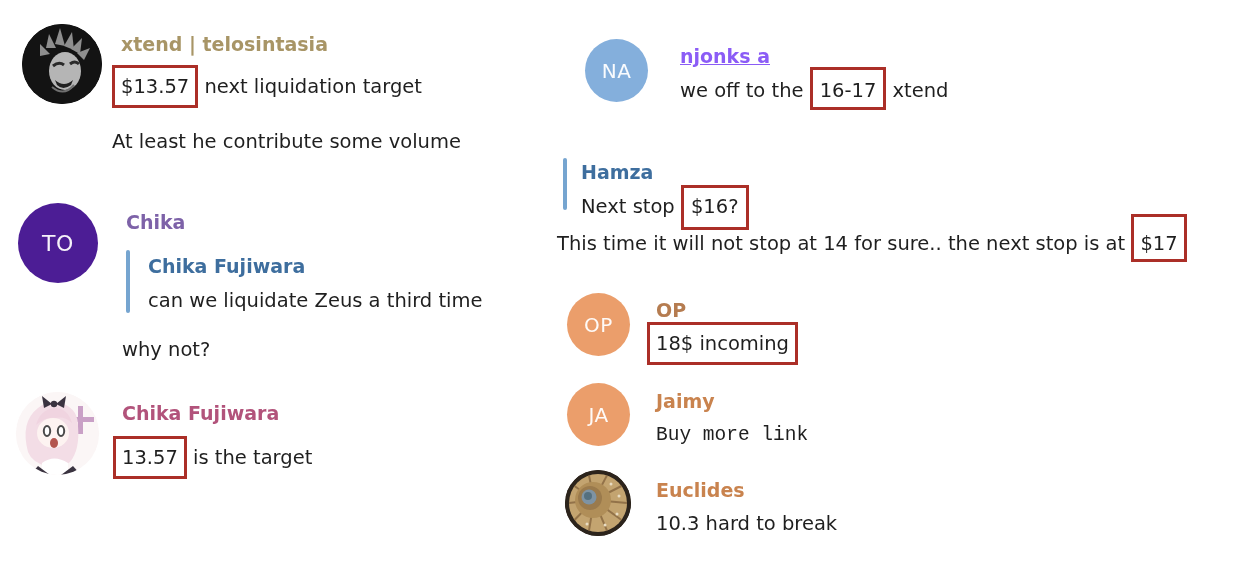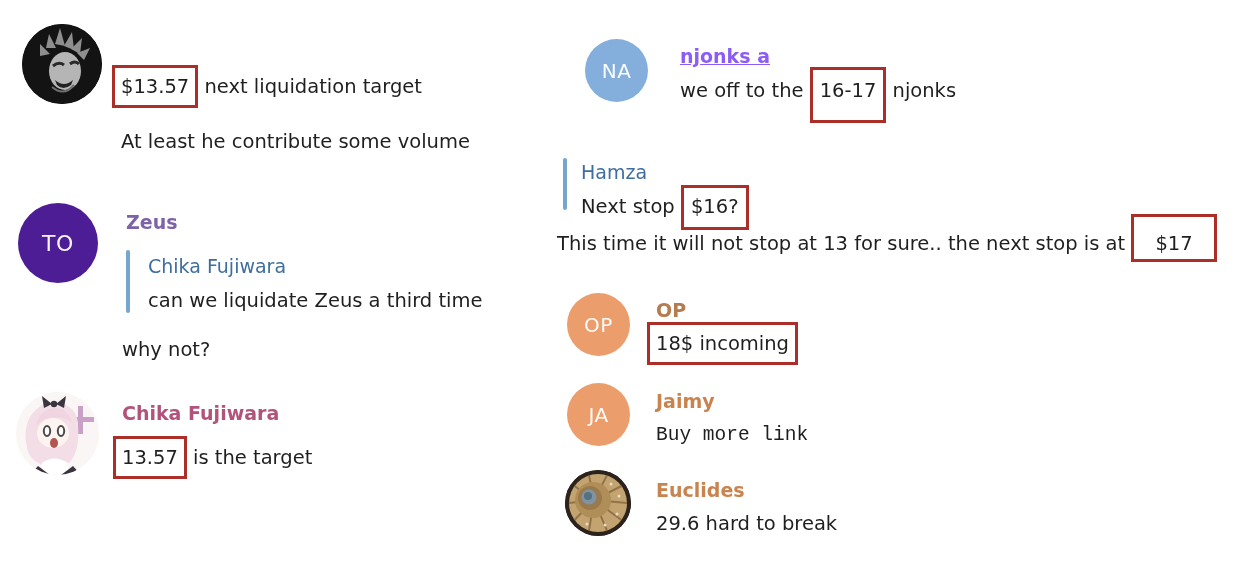--- a/index.html
+++ b/index.html
@@ -1,27 +1,27 @@
 <!DOCTYPE html>
 <html><head>
 <meta charset="utf-8">
 <style>
   html,body{margin:0;padding:0;background:#ffffff;}
   body{font-family:"DejaVu Sans","Liberation Sans",sans-serif;color:#1f1f1f;}
   .page{position:relative;width:1234px;height:564px;background:#ffffff;overflow:hidden;}
   .uname{position:absolute;font-weight:bold;font-size:19px;line-height:22px;white-space:nowrap;cursor:pointer;}
   .line{position:absolute;font-size:19.5px;line-height:23px;color:#1f1f1f;white-space:nowrap;}
   .hl{border:3px solid #ab2f28;padding:7px 6px;}
-  .hl-up{padding:15px 21px 4px;}
+  .hl-up{padding:15px 6px 4px;}
   .avatar{position:absolute;border-radius:50%;display:flex;align-items:center;justify-content:center;
           color:rgba(255,255,255,0.95);font-size:22px;font-weight:400;letter-spacing:.5px;cursor:pointer;}
   .img-avatar{overflow:hidden;background:#eee;}
   .img-avatar svg{display:block;width:100%;height:100%;}
   .qbar{position:absolute;width:4px;border-radius:2px;background:#76a5d0;}
-  .qname{position:absolute;font-weight:normal;font-size:19px;line-height:22px;white-space:nowrap;color:#3e6e9e;cursor:pointer;}
+  .qname{position:absolute;font-weight:bold;font-size:19px;line-height:22px;white-space:nowrap;color:#3e6e9e;cursor:pointer;}
   
   .c-xtend{color:#a89566;} .c-toad{color:#7d62a8;} .c-chika{color:#b2537b;}
   .c-njonks{color:#8b5cf6;text-decoration:underline;} .c-op{color:#b57c50;} .c-orange{color:#c9834e;}
   
   .a-toad{background:#4c1d95;} .a-njonks{background:#84afdc;} .a-orange{background:#eb9e6b;}
 </style>
 </head>
 <body>
 
 <div class="page">
@@ -39,29 +39,30 @@
             <polygon points="18,20 28,30 18,32"></polygon>
         </g>
         <ellipse cx="43" cy="47" rx="16" ry="19" fill="#b5b5b5"></ellipse>
         <path d="M31 42 q6 -5 11 -1" stroke="#2a2a2a" stroke-width="3" fill="none"></path>
         <path d="M48 40 q5 -4 9 0" stroke="#2a2a2a" stroke-width="3" fill="none"></path>
         <path d="M33 56 q9 8 18 0 l-2 5 q-8 6 -14 0 z" fill="#222222"></path>
         <path d="M30 63 q12 10 22 -2" stroke="#6f6f6f" stroke-width="2" fill="none"></path>
       </svg>
     </span>
   </div>
+  <div class="uname c-xtend" style="left:121px;top:33px;">xtend | telosintasia</div>
   <div class="line" style="left:112px;top:75px;">
     <span class="hl">$13.57</span><span> next liquidation target</span>
   </div>
-  <div class="line" style="left:121px;top:130px;">At least he contribute some volume</div>
+  <div class="line" style="left:112px;top:130px;">At least he contribute some volume</div>
 
   <div class="avatar a-toad" style="left:18px;top:203px;width:80px;height:80px;">
     <span>TO</span>
   </div>
-  <div class="uname c-toad" style="left:126px;top:211px;">Zeus</div>
+  <div class="uname c-toad" style="left:126px;top:211px;">Chika</div>
   <div class="qbar" style="left:126px;top:250px;height:63px;"></div>
   <div class="qname" style="left:148px;top:255px;">Chika Fujiwara</div>
   <div class="line" style="left:148px;top:289px;">can we liquidate Zeus a third time</div>
   <div class="line" style="left:122px;top:338px;">why not?</div>
 
   <div class="avatar img-avatar" style="left:16px;top:392px;width:83px;height:83px;background:#fbf6f6;">
     <span style="width:100%;height:100%;">
       <svg viewBox="0 0 83 83">
         <circle cx="41.5" cy="41.5" r="41.5" fill="#fbf6f6"></circle>
         <g fill="#c9a0c6">
@@ -88,30 +89,30 @@
   <div class="uname c-chika" style="left:122px;top:402px;">Chika Fujiwara</div>
   <div class="line" style="left:113px;top:446px;">
     <span class="hl">13.57</span><span> is the target</span>
   </div>
 
   <div class="avatar a-njonks" style="left:585px;top:39px;width:63px;height:63px;font-size:20px;">
     <span>NA</span>
   </div>
   <div class="uname c-njonks" style="left:680px;top:45px;">njonks a</div>
   <div class="line" style="left:680px;top:79px;">
-    <span>we off to the </span><span class="hl" style="padding:9px 7px 18px;">16-17</span><span> njonks</span>
+    <span>we off to the </span><span class="hl" style="padding:9px 7px 5px;">16-17</span><span> xtend</span>
   </div>
 
   <div class="qbar" style="left:563px;top:158px;height:52px;"></div>
   <div class="qname" style="left:581px;top:161px;">Hamza</div>
   <div class="line" style="left:581px;top:195px;">
     <span>Next stop </span><span class="hl" style="padding:7px 7px 9px;">$16?</span>
   </div>
   <div class="line" style="left:557px;top:232px;">
-    <span>This time it will not stop at 13 for sure.. the next stop is at </span><span class="hl hl-up">$17</span>
+    <span>This time it will not stop at 14 for sure.. the next stop is at </span><span class="hl hl-up">$17</span>
   </div>
 
   <div class="avatar a-orange" style="left:567px;top:293px;width:63px;height:63px;font-size:20px;">
     <span>OP</span>
   </div>
   <div class="uname c-op" style="left:656px;top:299px;">OP</div>
   <div class="line" style="left:647px;top:332px;">
     <span class="hl">18$ incoming</span>
   </div>
 
@@ -146,15 +147,15 @@
             <circle cx="46" cy="14" r="1.5"></circle>
             <circle cx="54" cy="26" r="1.5"></circle>
             <circle cx="52" cy="44" r="1.5"></circle>
             <circle cx="40" cy="55" r="1.5"></circle>
             <circle cx="22" cy="54" r="1.5"></circle>
           </g>
       </svg>
     </span>
   </div>
   <div class="uname c-orange" style="left:656px;top:479px;">Euclides</div>
-  <div class="line" style="left:656px;top:512px;">29.6 hard to break</div>
+  <div class="line" style="left:656px;top:512px;">10.3 hard to break</div>
 
 </div>
 
 </body></html>

